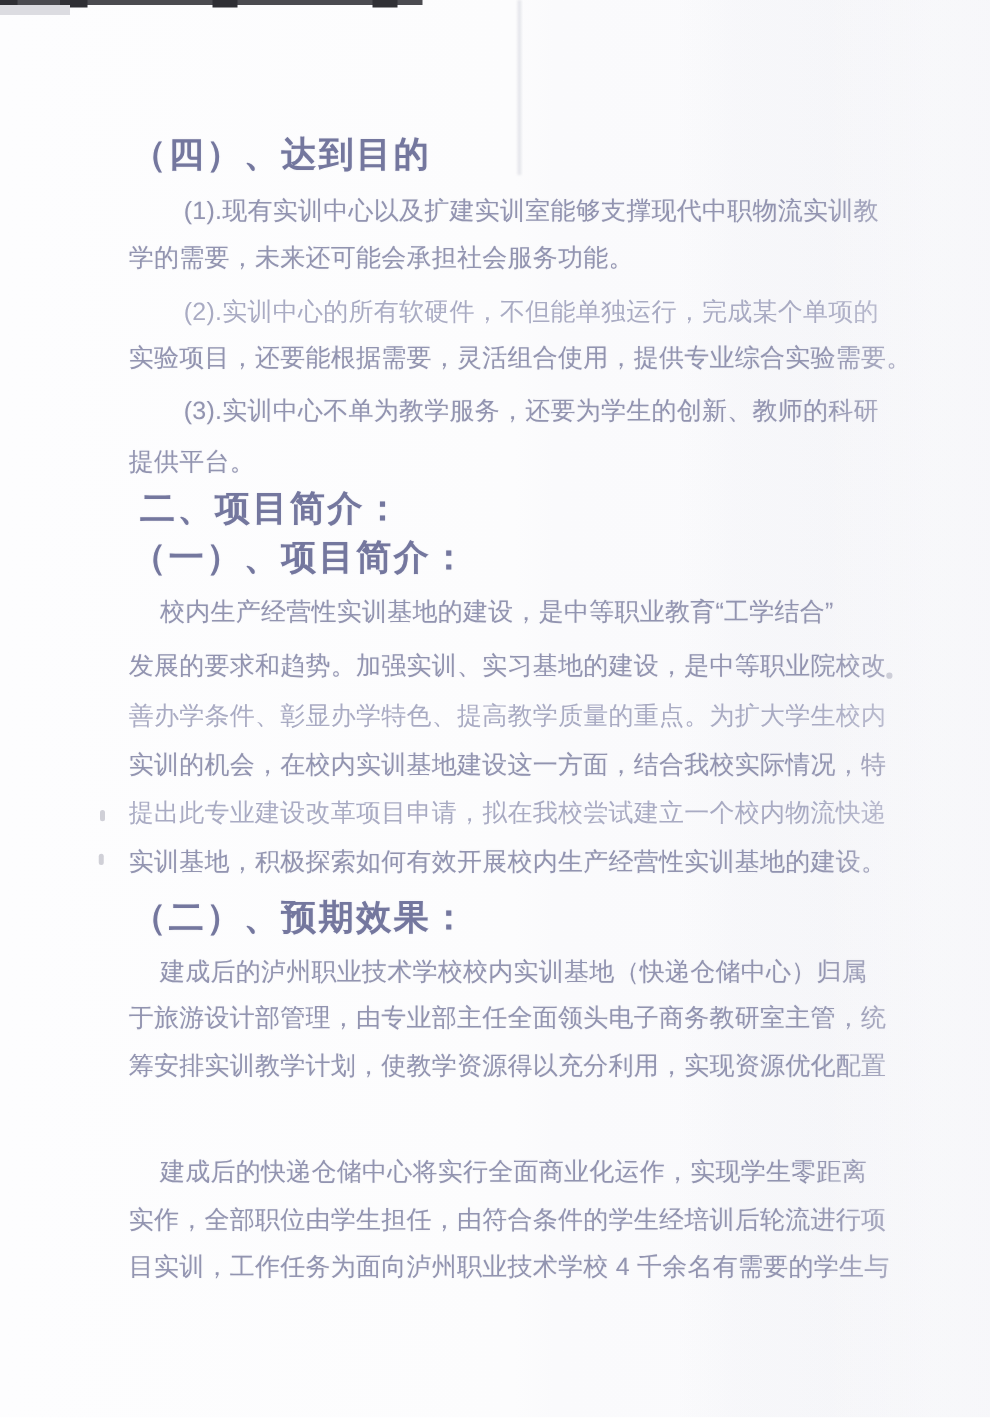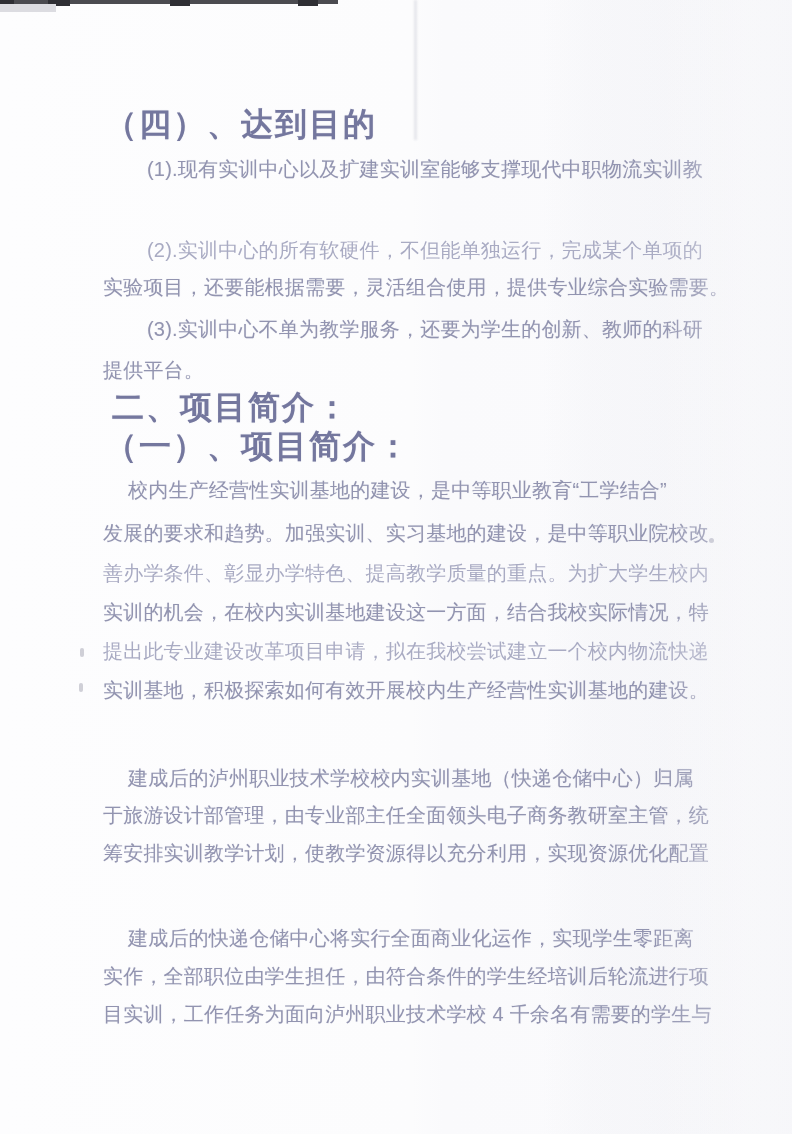--- a/index.html
+++ b/index.html
@@ -74,21 +74,21 @@
     line-height: 28px;
     letter-spacing: 0.2px;
     color: #9294b0;
     white-space: nowrap;
     text-shadow: 0 0 1px rgba(146,148,176,0.25);
   }
   .ln.indent-num  { left: 147px; }
   .ln.indent-para { left: 128px; }
   .ln.h {
     font-weight: bold;
-    font-size: 32px;
+    font-size: 28px;
     letter-spacing: 2px;
     color: #74779e;
     left: 105px;
     text-shadow: 0 0 1px rgba(116,119,158,0.3);
   }
   .ln.h2 { left: 112px; }
   .ln.tone-light { color: #a9abc3; text-shadow: none; }
   
   .fade-right {
     position: absolute;
@@ -111,32 +111,34 @@
     <div class="seg seg-c"></div>
     <div class="seg seg-d"></div>
   </div>
   <div class="top-patch"></div>
   <div class="speck speck-1"></div>
   <div class="speck speck-2"></div>
   <div class="dot"></div>
 
   <div class="ln h" style="top:110px">（四）、达到目的</div>
   <div class="ln indent-num" style="top:155px">(1).现有实训中心以及扩建实训室能够支撑现代中职物流实训教</div>
+  <div class="ln" style="top:193px">学的需要，未来还可能会承担社会服务功能。</div>
   <div class="ln indent-num tone-light" style="top:236px">(2).实训中心的所有软硬件，不但能单独运行，完成某个单项的</div>
   <div class="ln" style="top:273px">实验项目，还要能根据需要，灵活组合使用，提供专业综合实验需要。</div>
   <div class="ln indent-num" style="top:315px">(3).实训中心不单为教学服务，还要为学生的创新、教师的科研</div>
   <div class="ln" style="top:356px">提供平台。</div>
   <div class="ln h h2" style="top:393px">二、项目简介：</div>
   <div class="ln h" style="top:432px">（一）、项目简介：</div>
   <div class="ln indent-para" style="top:476px">校内生产经营性实训基地的建设，是中等职业教育“工学结合”</div>
   <div class="ln" style="top:519px">发展的要求和趋势。加强实训、实习基地的建设，是中等职业院校改</div>
   <div class="ln tone-light" style="top:559px">善办学条件、彰显办学特色、提高教学质量的重点。为扩大学生校内</div>
   <div class="ln" style="top:598px">实训的机会，在校内实训基地建设这一方面，结合我校实际情况，特</div>
   <div class="ln tone-light" style="top:637px">提出此专业建设改革项目申请，拟在我校尝试建立一个校内物流快递</div>
   <div class="ln" style="top:676px">实训基地，积极探索如何有效开展校内生产经营性实训基地的建设。</div>
+  <div class="ln h" style="top:720px">（二）、预期效果：</div>
   <div class="ln indent-para" style="top:764px">建成后的泸州职业技术学校校内实训基地（快递仓储中心）归属</div>
   <div class="ln" style="top:801px">于旅游设计部管理，由专业部主任全面领头电子商务教研室主管，统</div>
   <div class="ln" style="top:839px">筹安排实训教学计划，使教学资源得以充分利用，实现资源优化配置</div>
   <div class="ln indent-para" style="top:924px">建成后的快递仓储中心将实行全面商业化运作，实现学生零距离</div>
   <div class="ln" style="top:962px">实作，全部职位由学生担任，由符合条件的学生经培训后轮流进行项</div>
   <div class="ln" style="top:1000px">目实训，工作任务为面向泸州职业技术学校 4 千余名有需要的学生与</div>
 
   <div class="fade-right"></div>
 </div>
 

